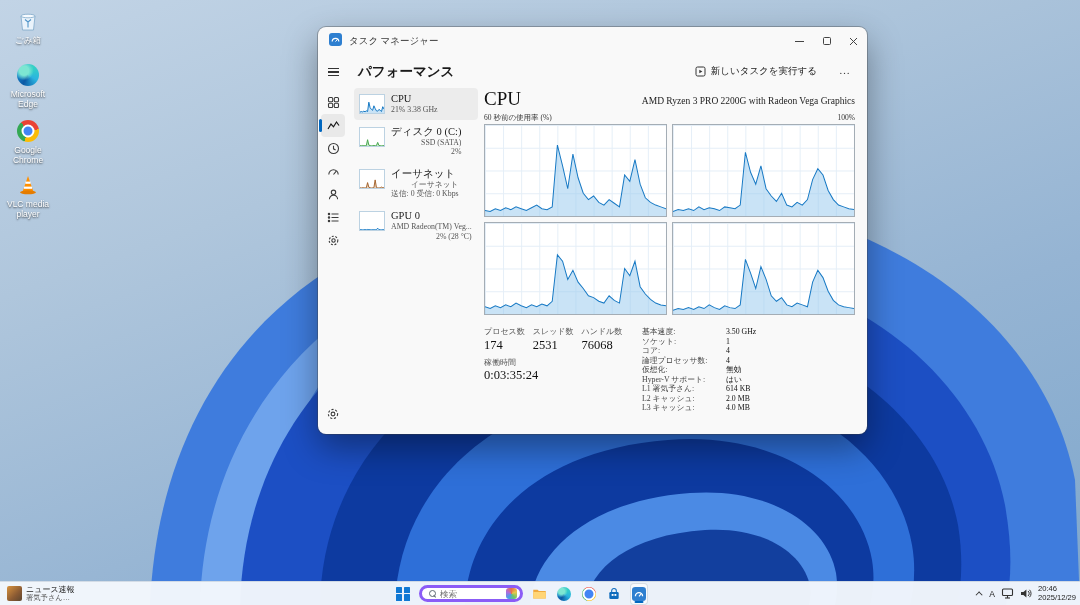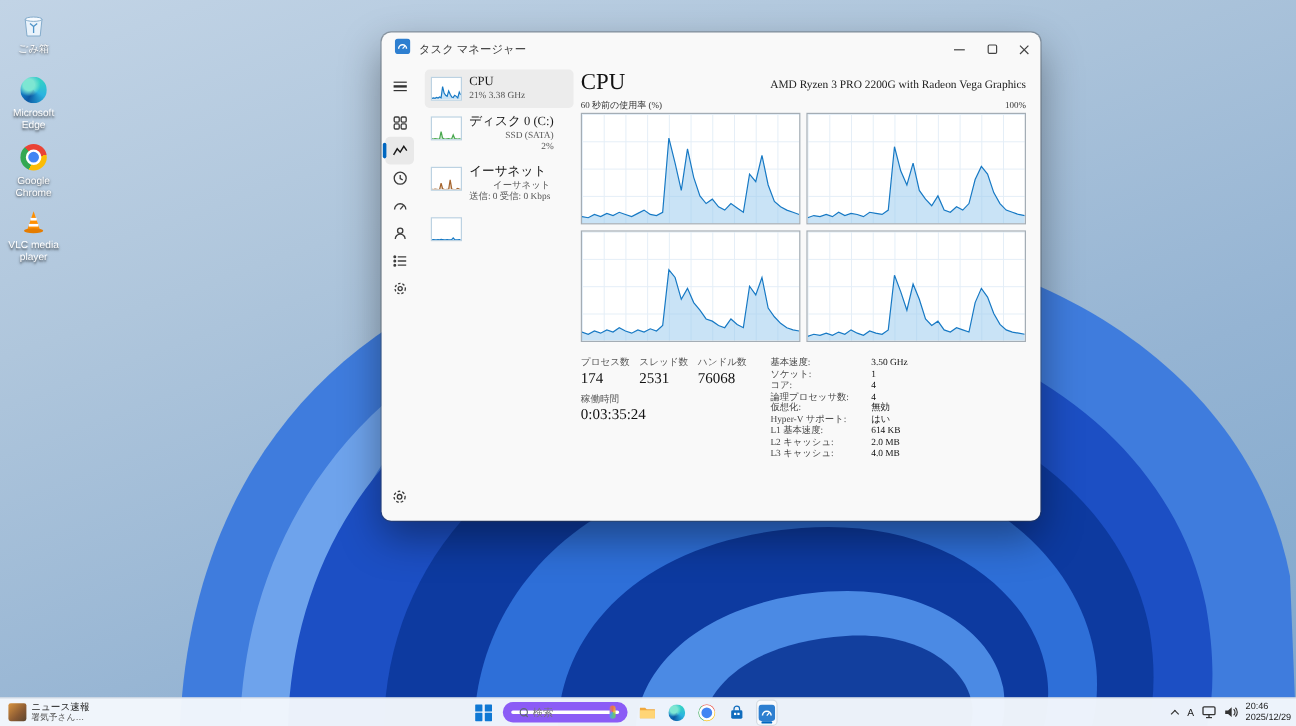--- a/index.html
+++ b/index.html
@@ -89,21 +89,21 @@
   .taskbar { position:absolute; left:0; right:0; bottom:0; height:24px;
     background:rgba(243,247,252,.97); border-top:1px solid rgba(110,130,155,.22); }
   .tb-widget { position:absolute; left:3px; top:0; height:100%; display:flex; align-items:center; gap:4px; padding:0 4px; }
   .wimg { width:15px; height:15px; border-radius:2px; background:linear-gradient(135deg,#d8933f,#8a5a33 60%,#5c4630); }
   .wtxt .l1 { font-size:8px; color:#222; line-height:9px; }
   .wtxt .l2 { font-size:7.3px; color:#555; line-height:8.5px; }
 
   .tb-center { position:absolute; left:394px; top:0; height:100%; display:flex; align-items:center; gap:7px; }
   .start-grid { width:14px; height:14px; display:grid; grid-template-columns:1fr 1fr; gap:1.4px; }
   .start-grid i { background:#0f78d4; border-radius:0.5px; }
-  .search-pill { width:104px; height:17px; border-radius:9px; background:#fff; border:7px solid #8b5cf6;
+  .search-pill { width:104px; height:17px; border-radius:9px; background:#fff; border:3px solid #8b5cf6;
     display:flex; align-items:center; gap:4px; padding:0 3px 0 7px; }
   .search-pill input { border:none; outline:none; background:transparent; font-size:8.5px; color:#444; width:60px;
     font-family:inherit; }
   .mag { width:7px; height:7px; position:relative; flex:none; }
   .mag::before { content:""; position:absolute; left:0; top:0; width:5px; height:5px; border:1px solid #5f6a75; border-radius:50%; }
   .mag::after { content:""; position:absolute; left:5px; top:5px; width:3px; height:1px; background:#5f6a75; transform:rotate(45deg); transform-origin:0 0; }
   .hl-icon { width:11px; height:11px; border-radius:3px; margin-left:auto;
     background:conic-gradient(#e8734a,#e8c84a,#6fc46a,#4a9fe8,#b06ae0,#e8734a); }
   .tb-icon { width:18px; height:22px; display:flex; align-items:center; justify-content:center; position:relative; }
   .tb-icon.active { background:rgba(255,255,255,.65); border:1px solid rgba(150,165,180,.35); border-radius:4px; }
@@ -250,20 +250,33 @@
     <div class="spacer"></div>
     <div class="rail-item rail-settings">
       <svg width="14" height="14" viewBox="0 0 14 14" fill="none" stroke="#3c3c3c" stroke-width="1.1">
         <circle cx="7" cy="7" r="4.6" stroke-dasharray="2.2 1.7"></circle>
           <circle cx="7" cy="7" r="1.9"></circle>
       </svg>
     </div>
   </div>
 
   <div class="content">
+    <div class="page-head">
+      <span class="page-title">パフォーマンス</span>
+      <div class="head-actions">
+        <div class="run-task">
+          <svg width="11" height="11" viewBox="0 0 11 11">
+            <rect x="1" y="1" width="9" height="9" rx="1.6" fill="none" stroke="#333" stroke-width="1"></rect>
+            <path d="M4.3 3.7 L7.4 5.5 L4.3 7.3 Z" fill="#333"></path>
+          </svg>
+          <span>新しいタスクを実行する</span>
+        </div>
+        <div class="more-btn">…</div>
+      </div>
+    </div>
 
     <div class="win-body">
 
       <div class="side-list">
 
         <div class="side-item selected">
           <div class="thumb">
               <svg viewBox="0 0 100 100" preserveAspectRatio="none">
                 <polygon points="0,100 0.00,95 5.26,92 10.53,94 15.79,90 21.05,93 26.32,88 31.58,92 36.84,40 42.11,70 47.37,80 52.63,85 57.89,60 63.16,75 68.42,88 73.68,90 78.95,80 84.21,85 89.47,92 94.74,65 100.00,78 100,100" fill="rgba(147,199,238,0.5)"></polygon>
                 <polyline points="0.00,95 5.26,92 10.53,94 15.79,90 21.05,93 26.32,88 31.58,92 36.84,40 42.11,70 47.37,80 52.63,85 57.89,60 63.16,75 68.42,88 73.68,90 78.95,80 84.21,85 89.47,92 94.74,65 100.00,78" fill="none" stroke="#1779c4" stroke-width="1" vector-effect="non-scaling-stroke"></polyline>
@@ -304,20 +317,25 @@
           </div>
         </div>
 
         <div class="side-item">
           <div class="thumb">
               <svg viewBox="0 0 100 100" preserveAspectRatio="none">
                 <polygon points="0,100 0.00,99 5.26,98 10.53,99 15.79,99 21.05,98 26.32,99 31.58,97 36.84,98 42.11,99 47.37,99 52.63,98 57.89,99 63.16,99 68.42,98 73.68,90 78.95,98 84.21,99 89.47,99 94.74,98 100.00,99 100,100" fill="rgba(147,199,238,0.5)"></polygon>
                 <polyline points="0.00,99 5.26,98 10.53,99 15.79,99 21.05,98 26.32,99 31.58,97 36.84,98 42.11,99 47.37,99 52.63,98 57.89,99 63.16,99 68.42,98 73.68,90 78.95,98 84.21,99 89.47,99 94.74,98 100.00,99" fill="none" stroke="#1779c4" stroke-width="1" vector-effect="non-scaling-stroke"></polyline>
               </svg>
             </div>
+          <div>
+            <div class="si-title">GPU 0</div>
+            <div class="si-sub">AMD Radeon(TM) Veg...</div>
+            <div class="si-sub">2% (28 °C)</div>
+          </div>
         </div>
       </div>
 
       <div class="main">
         <div class="main-head">
           <div class="cpu-h">CPU</div>
           <div class="cpu-sub">AMD Ryzen 3 PRO 2200G with Radeon Vega Graphics</div>
         </div>
         <div class="graph-labels">
           <span>60 秒前の使用率 (%)</span>
@@ -393,21 +411,21 @@
               </div>
             <div class="sd-row">
                 <span class="sd-lab">仮想化:</span>
                 <span class="sd-val">無効</span>
               </div>
             <div class="sd-row">
                 <span class="sd-lab">Hyper-V サポート:</span>
                 <span class="sd-val">はい</span>
               </div>
             <div class="sd-row">
-                <span class="sd-lab">L1 基本速度:</span>
+                <span class="sd-lab">L1 署気予さん:</span>
                 <span class="sd-val">614 KB</span>
               </div>
             <div class="sd-row">
                 <span class="sd-lab">L2 キャッシュ:</span>
                 <span class="sd-val">2.0 MB</span>
               </div>
             <div class="sd-row">
                 <span class="sd-lab">L3 キャッシュ:</span>
                 <span class="sd-val">4.0 MB</span>
               </div>

